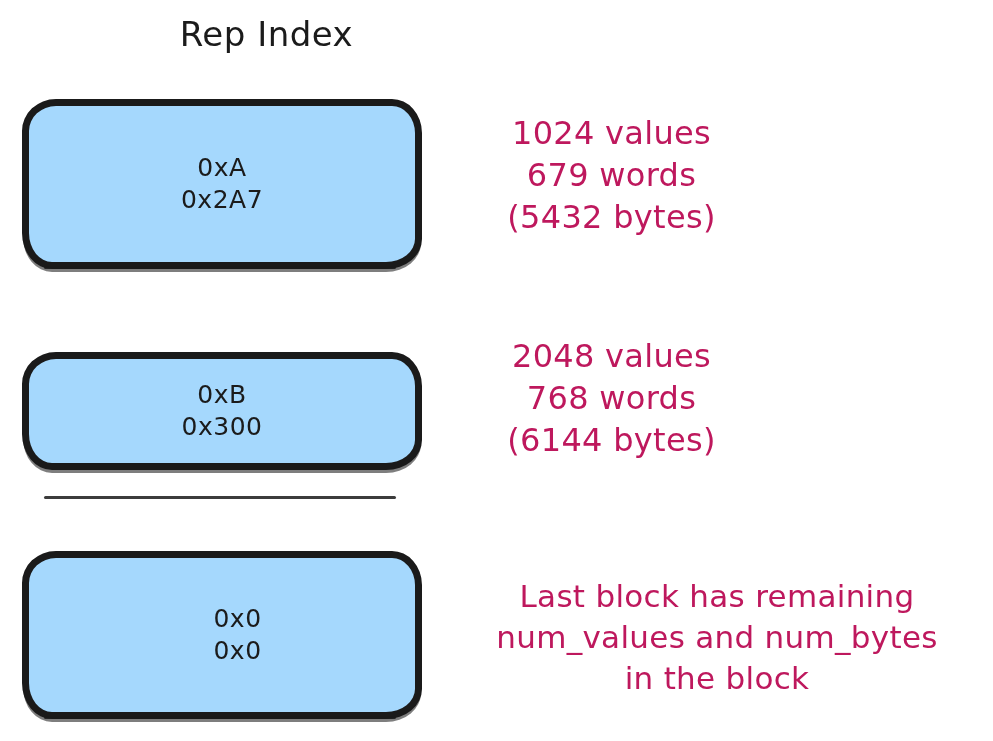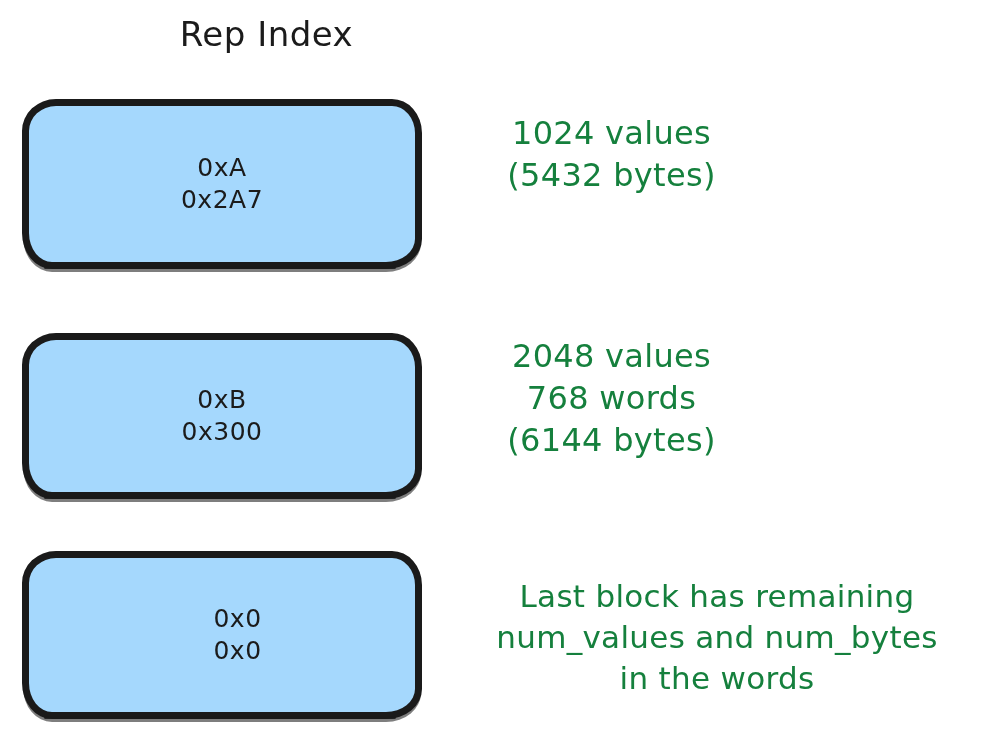--- a/index.html
+++ b/index.html
@@ -49,37 +49,37 @@
     background: #a5d8fd;
     border: 7px solid #1a1a1a;
     border-radius: 34px 30px 36px 30px / 32px 34px 30px 36px;
     display: flex;
     flex-direction: column;
     align-items: center;
     justify-content: center;
     box-shadow: 0 4px 0 -1px rgba(20,20,20,0.55);
   }
   .block-1 { top: 99px;  height: 170px; }
-  .block-2 { top: 333px; height: 166px; align-items: center; }
+  .block-2 { top: 352px; height: 118px; align-items: center; }
   .block-3 { top: 551px; height: 168px; padding-left: 31px; }
 
   .block-line {
     font-size: 25px;
     line-height: 1.30;
     color: #1b1b1b;
     letter-spacing: 0.5px;
     white-space: nowrap;
     text-align: center;
   }
 
   
   .annotation {
     position: absolute;
     text-align: center;
-    color: #15803d;
+    color: #be185d;
     font-size: 32px;
     line-height: 1.32;
     letter-spacing: 0.3px;
   }
   .annotation .ann-line {
     white-space: nowrap;
     display: block;
   }
   .ann-1 { left: 449px; top: 112px;  width: 325px; }
   .ann-2 { left: 449px; top: 335px;  width: 325px; }
@@ -107,20 +107,21 @@
   <div class="diagram-title">Rep Index</div>
 
   <div class="block block-1">
     <div class="block-line">0xA</div>
     <div class="block-line">0x2A7</div>
   </div>
   <div class="sketch-underline su-1"></div>
 
   <div class="annotation ann-1">
     <span class="ann-line">1024 values</span>
+    <span class="ann-line">679 words</span>
     <span class="ann-line">(5432 bytes)</span>
   </div>
 
   <div class="block block-2">
     <div class="block-line">0xB</div>
     <div class="block-line">0x300</div>
   </div>
   <div class="sketch-underline su-2"></div>
 
   <div class="annotation ann-2">
@@ -131,16 +132,16 @@
 
   <div class="block block-3">
     <div class="block-line">0x0</div>
     <div class="block-line">0x0</div>
   </div>
   <div class="sketch-underline su-3"></div>
 
   <div class="annotation ann-3">
     <span class="ann-line">Last block has remaining</span>
     <span class="ann-line">num_values and num_bytes</span>
-    <span class="ann-line">in the words</span>
+    <span class="ann-line">in the block</span>
   </div>
 
 </div>
 
 </body></html>

